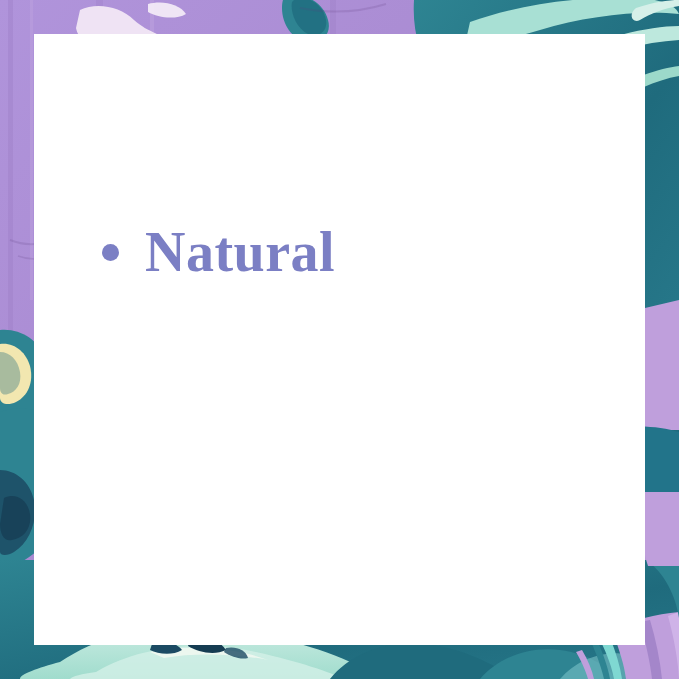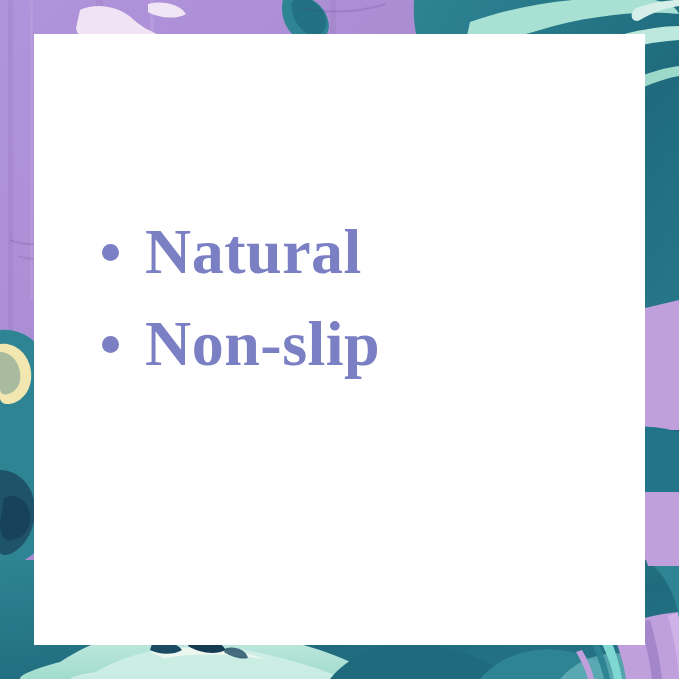--- a/index.html
+++ b/index.html
@@ -51,21 +51,21 @@
   }
   .bullet-dot {
     width: 17px;
     height: 17px;
     border-radius: 50%;
     background: #7b7fc4;
     flex: 0 0 auto;
     margin-right: 26px;
   }
   .feature-label {
-    font-size: 64px;
+    font-size: 56px;
     line-height: 1;
     font-weight: bold;
     color: #7b7fc4;
     letter-spacing: 0.5px;
   }
 </style>
 </head>
 <body>
 
 <div id="canvas">
@@ -199,21 +199,17 @@
 
   <div id="card">
 
     <ul id="feature-list">
 
       <li class="feature-item">
         <span class="bullet-dot" style="background: rgb(123, 127, 196);"></span>
         <span class="feature-label" style="color: rgb(123, 127, 196);">Natural</span>
       </li>
 
-      <li class="feature-item">
-        <span class="bullet-dot" style="background: rgb(123, 127, 196);"></span>
-        <span class="feature-label" style="color: rgb(123, 127, 196);">Non-slip</span>
-      </li>
 
 
     </ul>
   </div>
 </div>
 
 </body></html>

